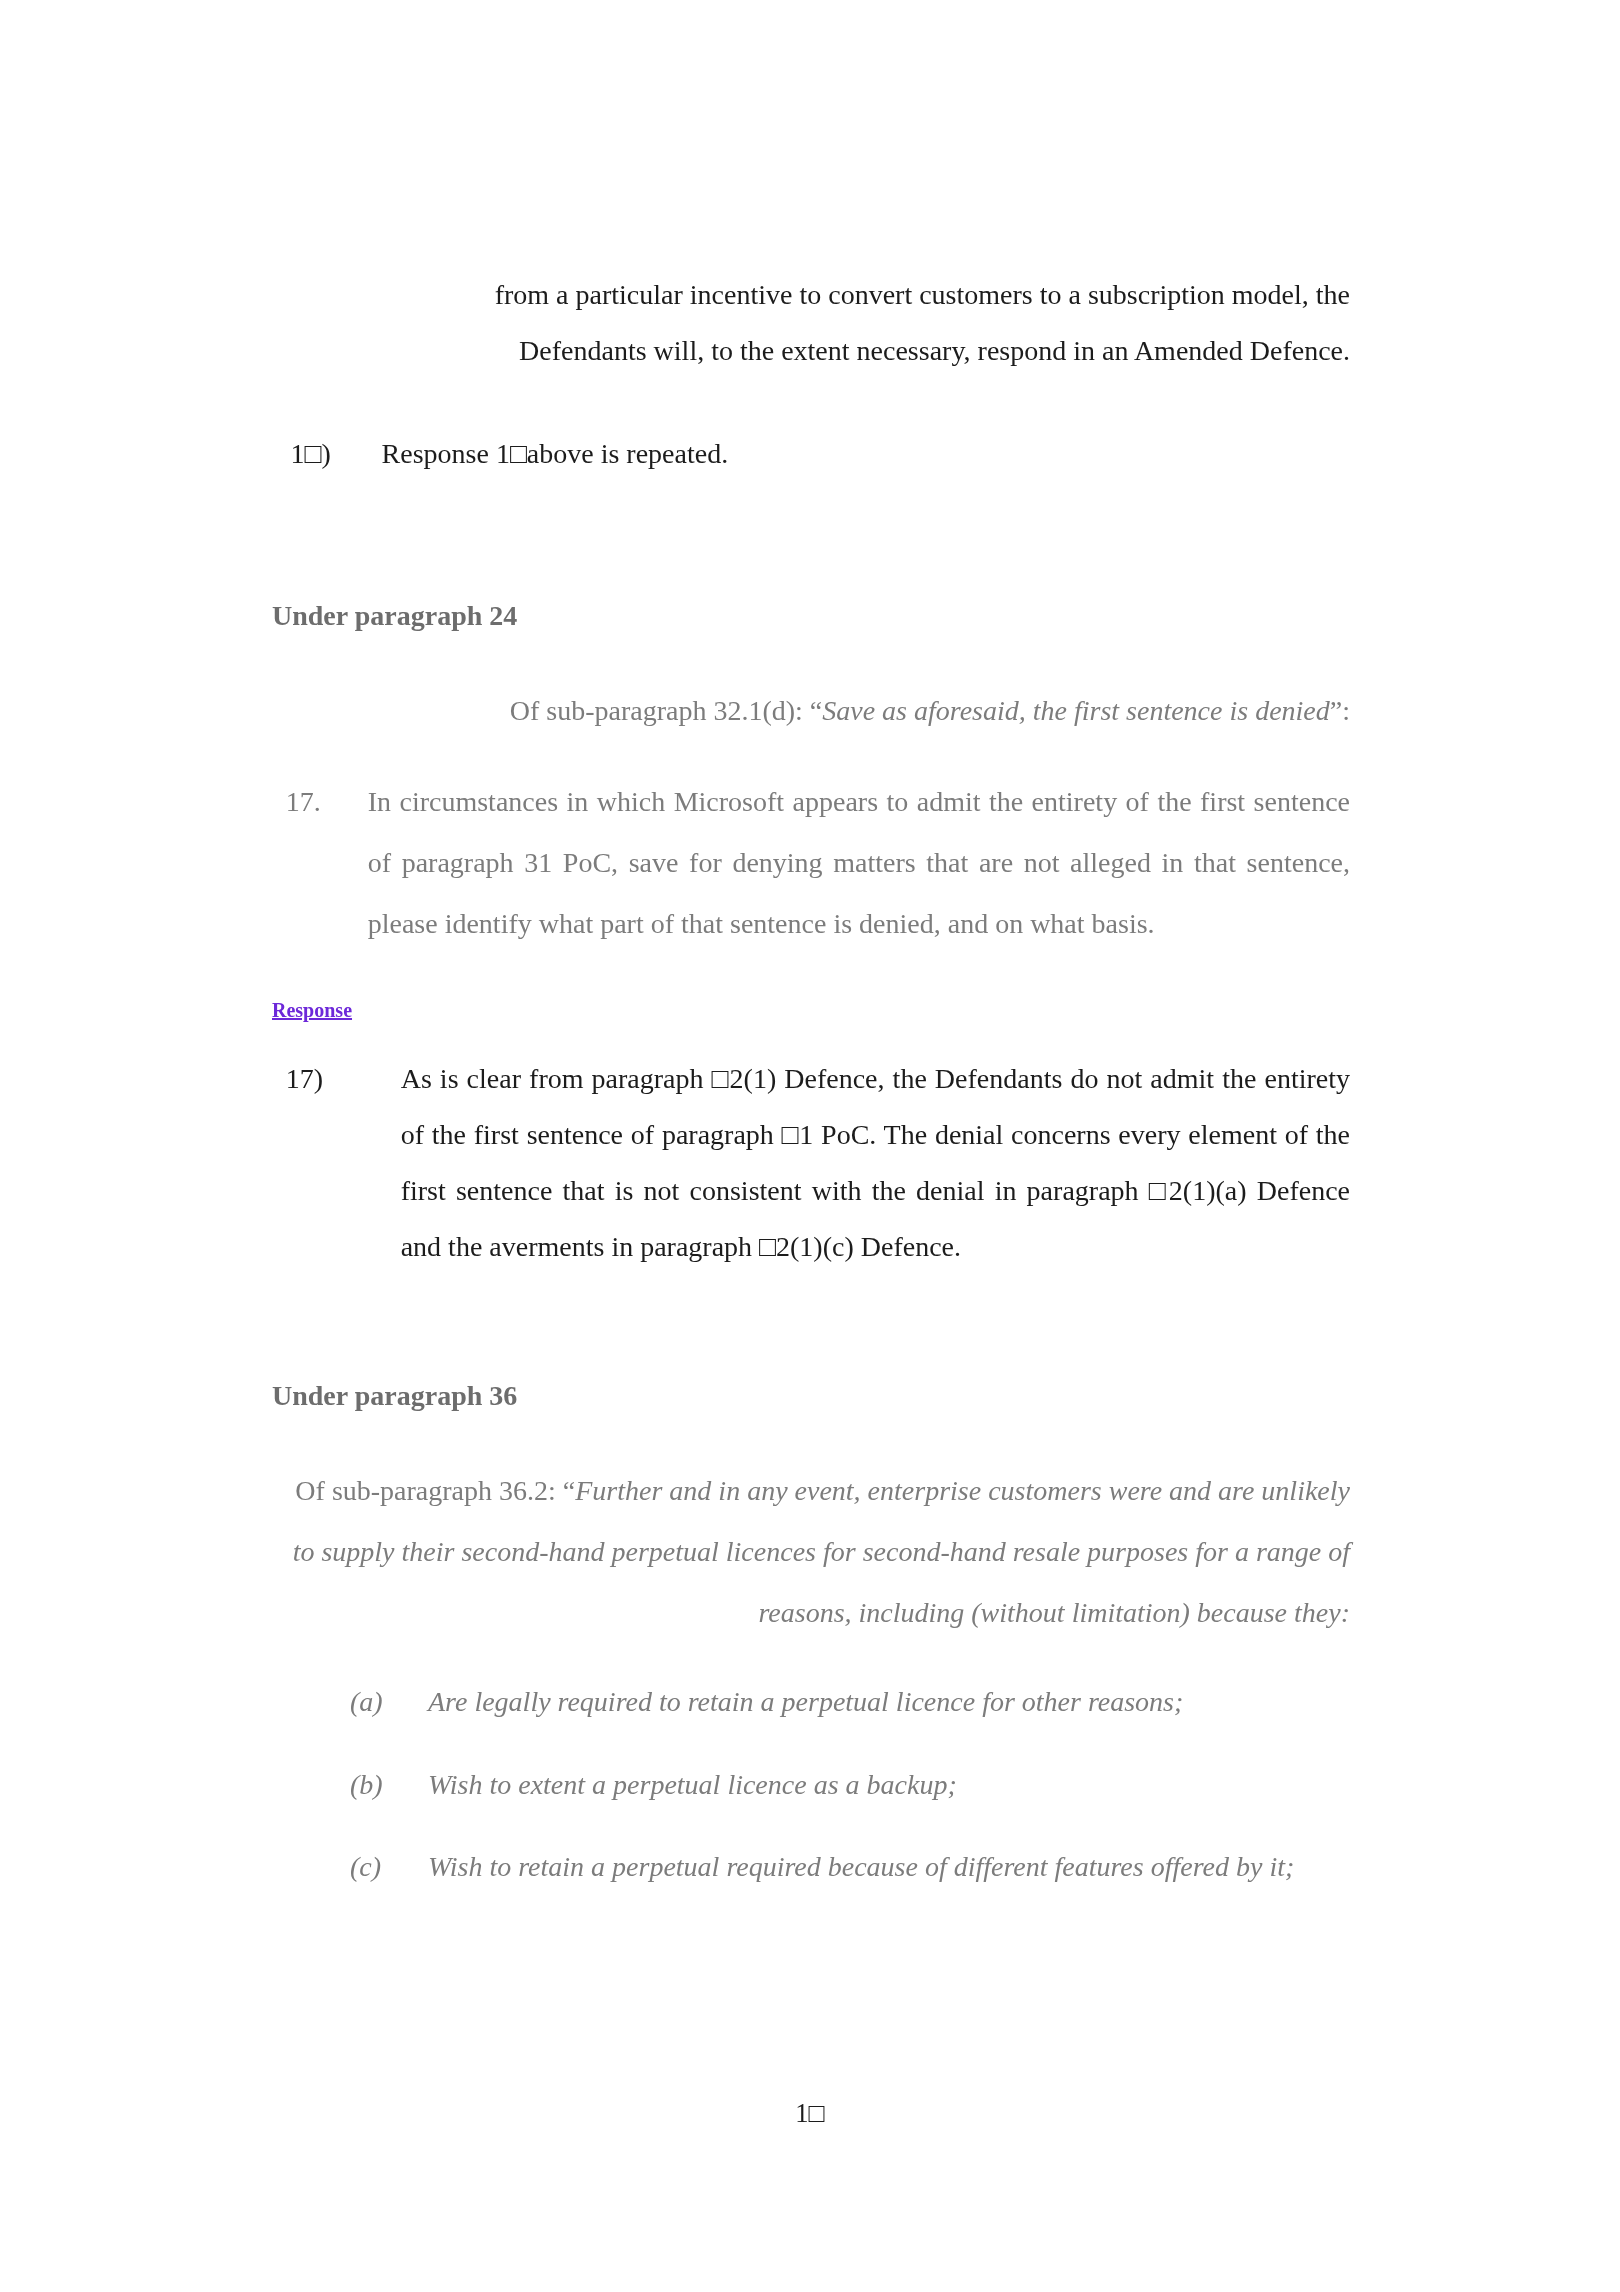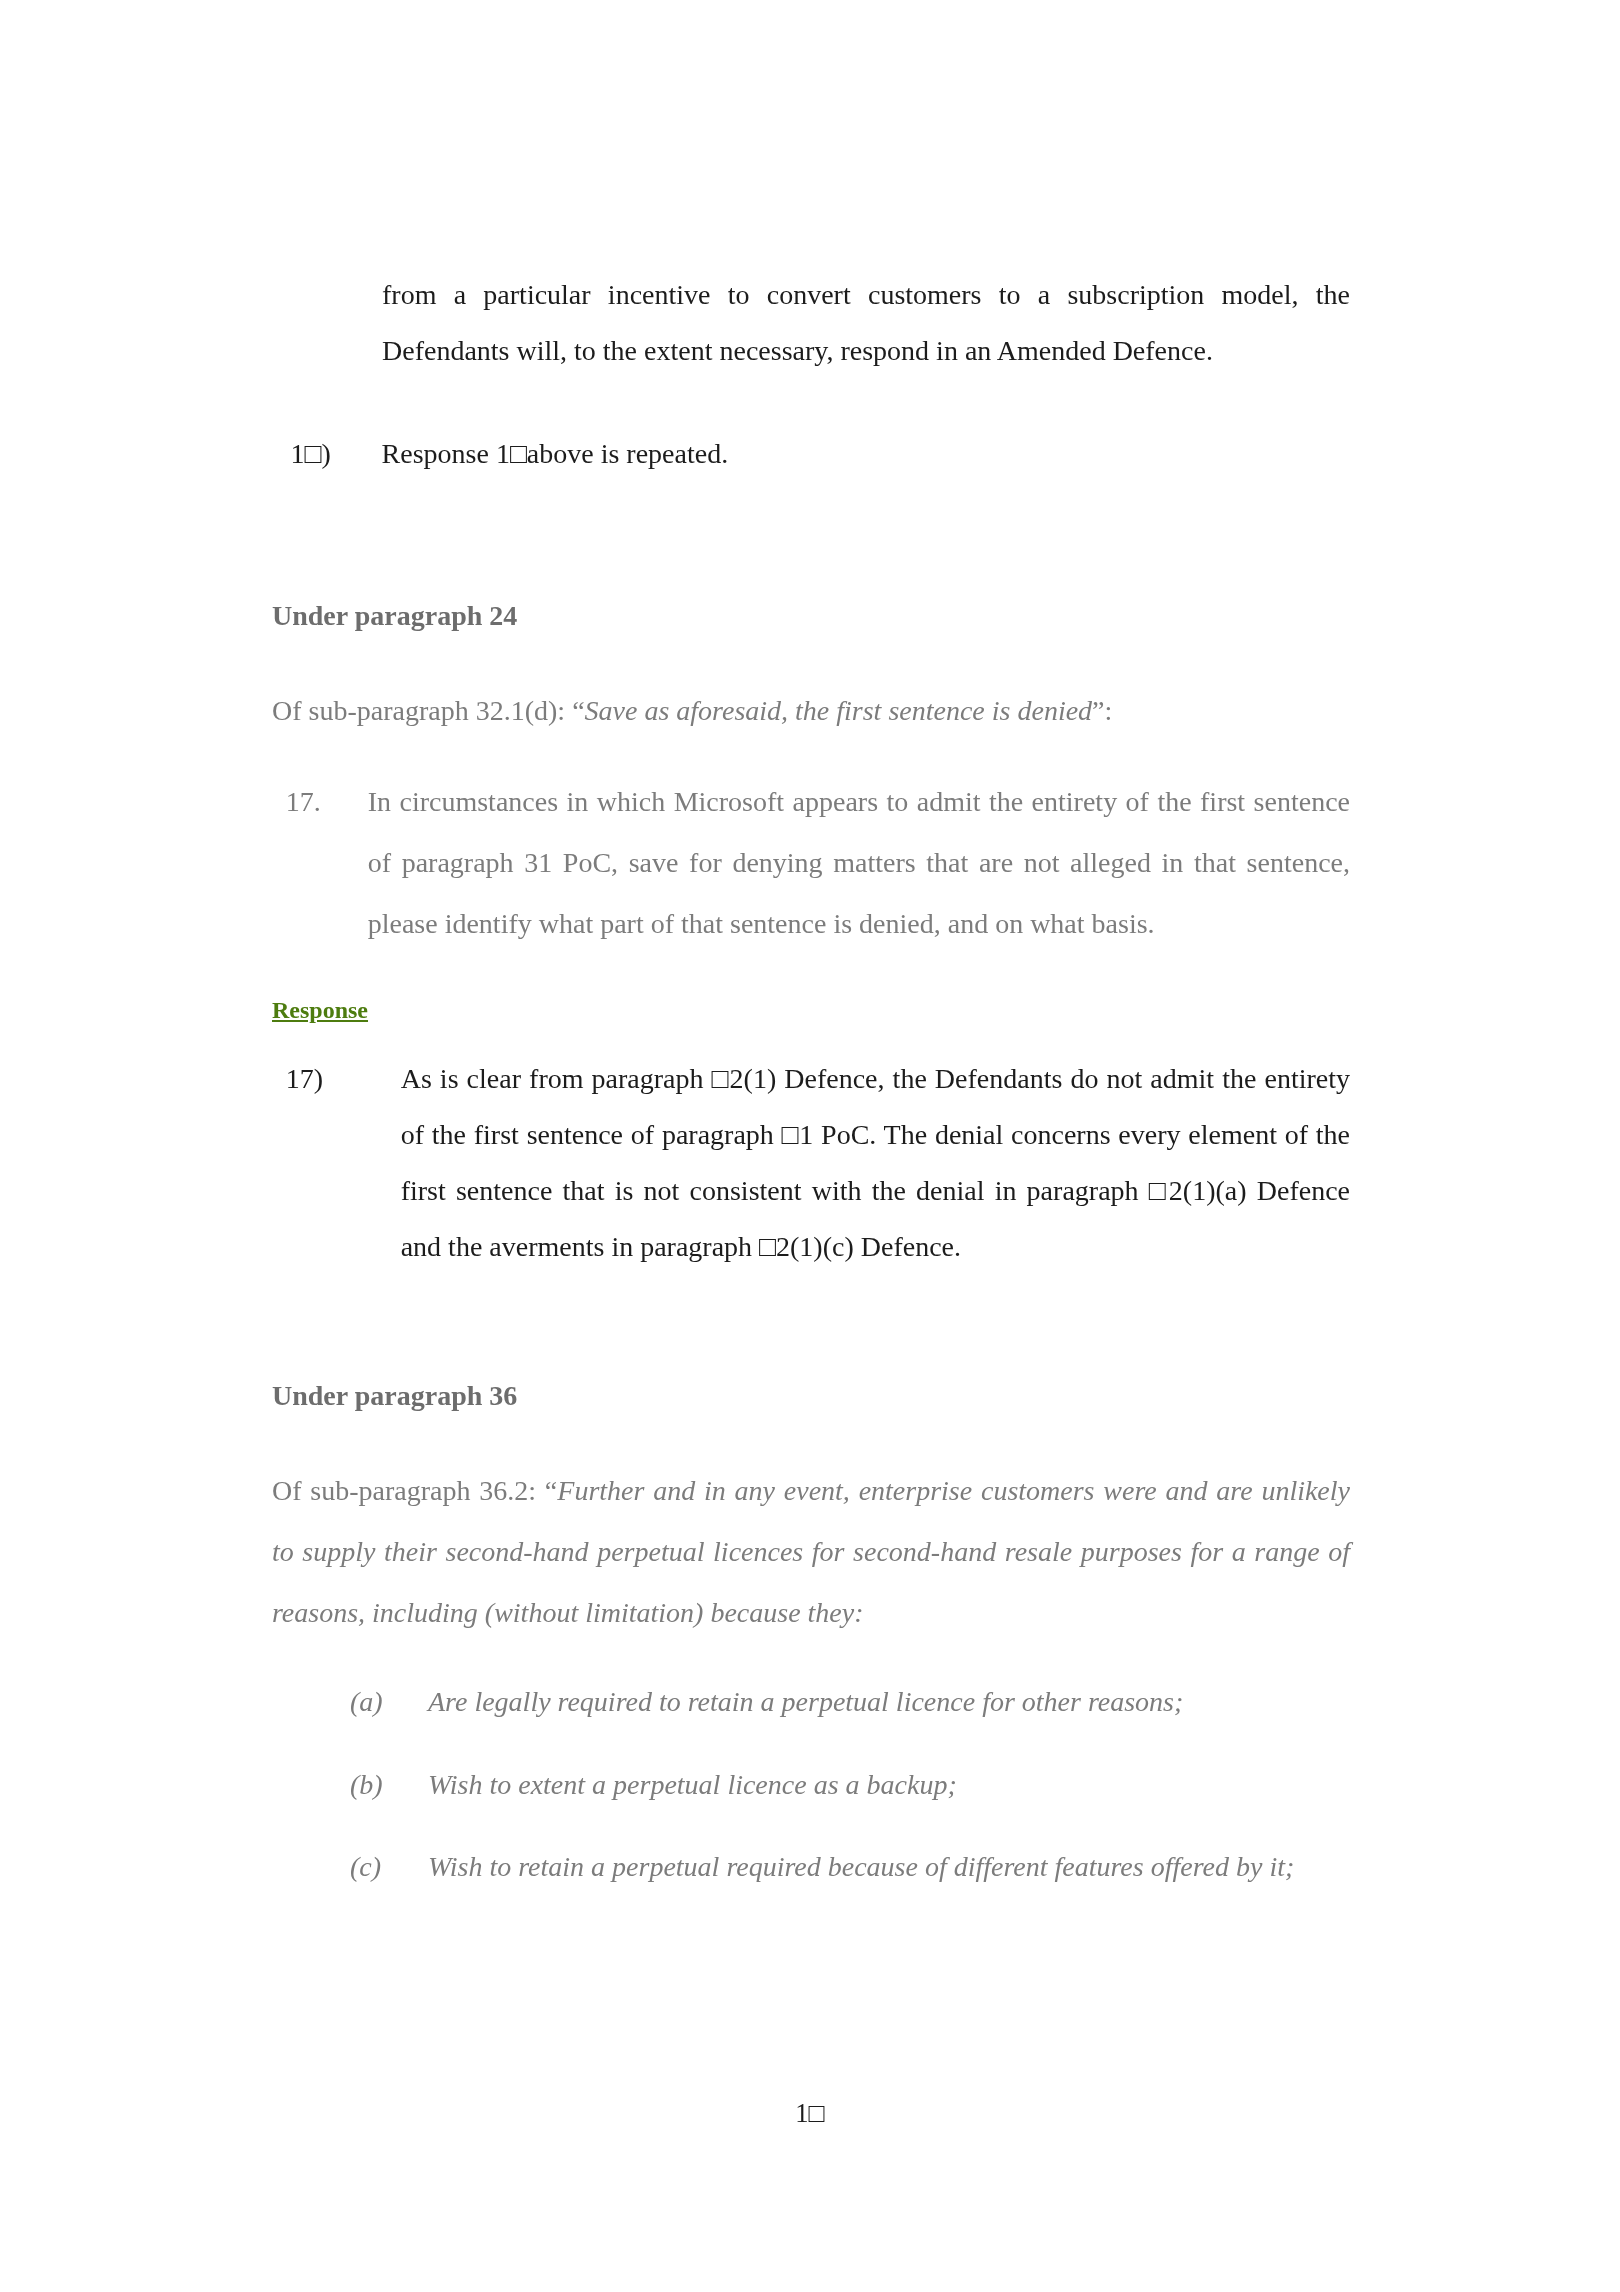--- a/index.html
+++ b/index.html
@@ -14,21 +14,21 @@
     background: #ffffff;
     box-sizing: border-box;
     padding: 267px 270px 0 272px;
     font-family: "Liberation Serif", "DejaVu Serif", serif;
     font-size: 28px;
     line-height: 56px;
     color: #1c1c1c;
     overflow: hidden;
   }
   .justified { text-align: justify; }
-  .para { margin: 0; }
+  .para { margin: 0; text-align: right; }
   .indent-body { margin-left: 110px; }
 
   .gray { color: #7c7c7c; }
   .gray-heading {
     color: #6d6d6d;
     font-weight: bold;
     font-size: 28px;
     margin: 0;
   }
   .h-32 { margin-top: 106px; }
@@ -41,22 +41,22 @@
 
   .item16 { margin-top: 47px; }
   .item16 .num { margin-left: 18.6px; width: 91px; }
 
   .q17 { margin-top: 32px; }
   .q17 .num { margin-left: 13.7px; width: 82px; }
 
   .response-heading {
     font-weight: bold;
     text-decoration: underline;
-    font-size: 24px;
-    color: #4d7c0f;
+    font-size: 20px;
+    color: #6d28d9;
     margin: 28px 0 0 0;
   }
   .r17 { margin-top: 12.7px; }
   .r17 .num { margin-left: 13.7px; width: 115px; }
 
   .h-36 { margin-top: 93px; }
   .quote36 { margin-top: 36px; }
 
   .sub-item { display: flex; margin: 0; font-style: italic; }
   .sub-item .marker { flex: 0 0 auto; margin-left: 78px; width: 78px; }

